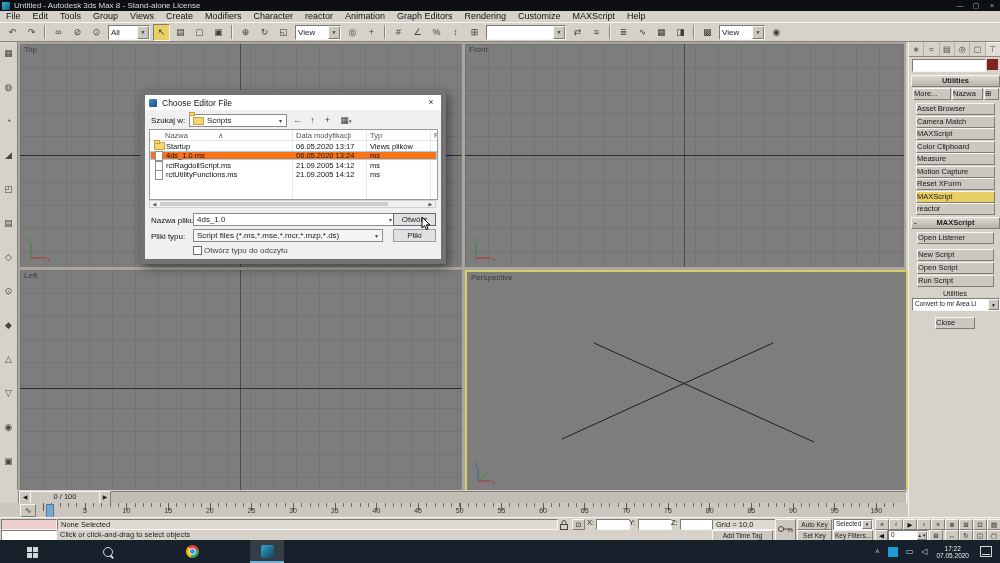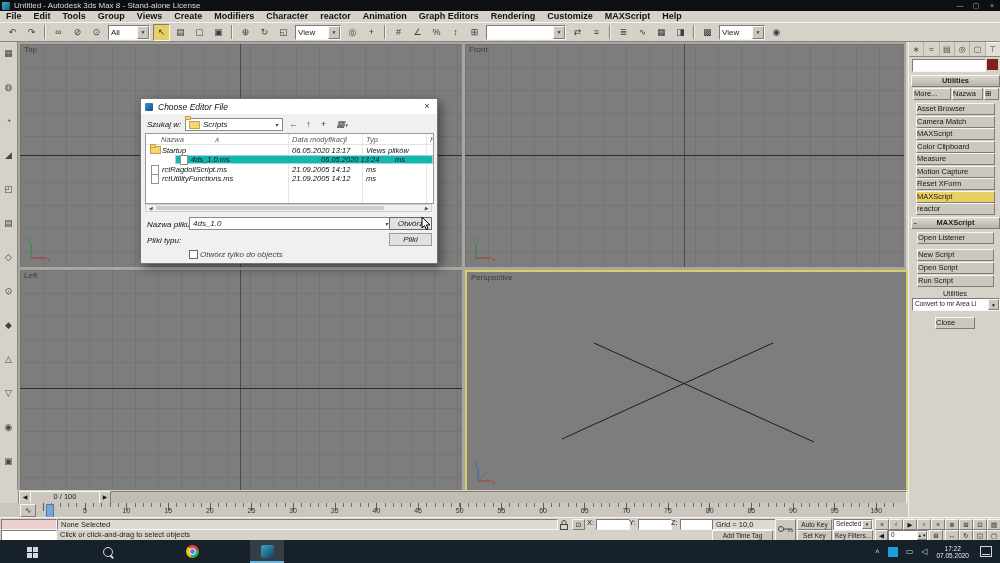--- a/index.html
+++ b/index.html
@@ -14,21 +14,21 @@
 
   
   .titlebar{left:0;top:0;width:1000px;height:11px;background:#0d0f12;display:flex;align-items:center;}
   .appicon{width:8px;height:8px;margin:0 4px 0 2px;border-radius:1px;
            background:linear-gradient(135deg,#39b3d7,#155a77);}
   .tb-title{font-size:8px;color:#d8dcdf;line-height:11px;white-space:nowrap;}
   .winctrl{margin-left:auto;display:flex;}
   .winctrl span{width:16px;text-align:center;font-size:7px;color:#aeb4b9;line-height:11px;}
 
   
-  .menubar{left:0;top:11px;width:1000px;height:11px;background:#d6d2ca;display:flex;font-weight:bold;}
+  .menubar{left:0;top:11px;width:1000px;height:11px;background:#d6d2ca;display:flex;}
   .menu-item{font-size:9px;line-height:11px;padding:0 6px;white-space:nowrap;color:#111;}
 
   
   .toolbar{left:0;top:22px;width:1000px;height:20px;background:#d6d2ca;
            border-top:1px solid #f4f3f0;border-bottom:1px solid #8a867f;
            display:flex;align-items:center;padding-left:3px;box-sizing:border-box;}
   .tbtn{width:15px;height:15px;margin:0 1px;display:flex;align-items:center;justify-content:center;
         font-size:9px;color:#3b3b3b;border:1px solid transparent;}
   .tbtn.active{background:#e8cf63;border-color:#807c75 #f7f6f3 #f7f6f3 #807c75;border-style:solid;}
   .tsep{width:1px;height:14px;background:#8a867f;border-right:1px solid #f4f3f0;margin:0 3px;}
@@ -125,38 +125,38 @@
   .chromeic::after{content:'';position:absolute;inset:3px;background:#4285f4;border:1px solid #fff;border-radius:50%;}
   .maxic{width:13px;height:13px;border-radius:2px;background:linear-gradient(135deg,#35a9cf,#123f58);}
   .activetile{position:absolute;top:0;width:34px;height:23px;background:rgba(255,255,255,.13);
               border-bottom:2px solid #6fb3d9;box-sizing:border-box;}
   .trayglyph{color:#cfd8dc;font-size:8px;margin:0 4px;}
   .clock{color:#e8edf0;font-size:6.5px;text-align:center;line-height:7px;margin:0 5px;}
   .action{width:10px;height:9px;border:1px solid #cfd8dc;margin:0 6px;position:relative;}
   .action::after{content:'';position:absolute;left:1px;right:1px;bottom:1px;height:1px;background:#cfd8dc;}
 
   
-  .dlg{left:140px;top:98px;width:296px;height:164px;background:#f0f0f0;border:1px solid #737373;
-       box-shadow:3px 4px 10px rgba(0,0,0,.45);z-index:50;font-style:italic;}
+  .dlg{left:140px;top:90px;width:296px;height:164px;background:#f0f0f0;border:5px solid #737373;
+       box-shadow:3px 4px 10px rgba(0,0,0,.45);z-index:50;}
   .dlg-tb{position:absolute;left:0;top:0;right:0;height:15px;background:#fff;display:flex;align-items:center;}
   .dlg-icon{width:8px;height:8px;margin:0 5px 0 4px;border-radius:1px;background:linear-gradient(135deg,#3f8fd2,#1b4f86);}
   .dlg-title{font-size:8.5px;color:#111;}
   .dlg-x{margin-left:auto;width:20px;text-align:center;font-size:9px;color:#333;line-height:15px;}
   .dlg-lbl{position:absolute;font-size:8px;color:#111;white-space:nowrap;}
   .combo{position:absolute;height:13px;background:#fff;border:1px solid #8a8a8a;display:flex;align-items:center;box-sizing:border-box;}
   .combo .val{flex:1;font-size:8px;padding-left:3px;white-space:nowrap;overflow:hidden;}
   .combo .carr{width:11px;text-align:center;font-size:6px;color:#444;}
   .dtool{position:absolute;top:19px;width:13px;height:12px;text-align:center;font-size:9px;line-height:12px;color:#3b3b3b;}
   .list{position:absolute;left:4px;top:34px;width:287px;height:69px;background:#fff;border:1px solid #9a9a9a;overflow:hidden;}
   .lhead{position:absolute;left:0;top:0;right:0;height:10px;border-bottom:1px solid #e3e3e3;}
   .lhead span{position:absolute;font-size:7.5px;color:#555;top:1px;white-space:nowrap;text-align:right;}
   .lcol{position:absolute;top:0;bottom:0;width:1px;background:#e6e6e6;}
   .lrow{position:absolute;left:0;right:0;height:9.5px;}
   .lrow span{position:absolute;font-size:7.5px;color:#111;top:0.5px;white-space:nowrap;}
-  .lrow.sel{background:#14b8a6;outline:1px solid #9ad1ff;outline-offset:-1px;margin-left:29px;}
+  .lrow.sel{background:#f97316;outline:1px solid #9ad1ff;outline-offset:-1px;}
   .fold-ic{position:absolute;left:4px;top:2px;width:9px;height:6px;background:#f6d573;border:1px solid #c9a43e;}
   .fold-ic::before{content:'';position:absolute;left:-1px;top:-3px;width:4px;height:2px;background:#f6d573;border:1px solid #c9a43e;}
   .file-ic{position:absolute;left:5px;top:1px;width:6px;height:8px;background:#fff;border:1px solid #8f8f8f;}
   .sortcaret{position:absolute;font-size:5px;color:#777;top:-1px;}
   .hscroll{position:absolute;left:4px;top:105px;width:287px;height:8px;background:#f0f0f0;border:1px solid #cfcfcf;box-sizing:border-box;}
   .hs-arr{position:absolute;top:0;width:9px;height:6px;font-size:5px;text-align:center;line-height:6px;color:#555;}
   .hs-thumb{position:absolute;left:10px;top:1px;width:228px;height:4px;background:#cdcdcd;}
   .wbtn{position:absolute;left:248px;width:43px;height:13px;background:#e1e1e1;border:1px solid #9c9c9c;
         font-size:8px;text-align:center;line-height:12px;box-sizing:border-box;}
   .wbtn.def{border-color:#5f6a75;}
@@ -550,23 +550,27 @@
     </div>
 
     <span class="dlg-lbl" style="left:6px;top:121px">Nazwa pliku:</span>
     <div class="combo" style="left:48px;top:118px;width:204px">
       <span class="val">4ds_1.0</span>
       <span class="carr">▾</span>
     </div>
     <div class="wbtn def" style="top:118px">Otwórz</div>
 
     <span class="dlg-lbl" style="left:6px;top:137px">Pliki typu:</span>
+    <div class="combo" style="left:48px;top:134px;width:190px;background:#f5f5f5">
+      <span class="val">Script files (*.ms,*.mse,*.mcr,*.mzp,*.ds)</span>
+      <span class="carr">▾</span>
+    </div>
     <div class="wbtn" style="top:134px">Pliki</div>
 
     <span class="chk" style="left:48px;top:151px"></span>
-    <span class="dlg-lbl" style="left:59px;top:151px;color:#444">Otwórz tylko do objects</span>
+    <span class="dlg-lbl" style="left:59px;top:151px;color:#444">Otwórz typu do odczytu</span>
   </div>
 
   <svg class="abs cursor" style="left:421px;top:216px" width="12" height="16" viewBox="0 0 12 16">
     <path d="M1,1 L1,12 L3.6,9.6 L5.2,13.4 L7,12.6 L5.4,8.9 L8.8,8.9 Z" fill="#ffffff" stroke="#000000" stroke-width="1"></path>
   </svg>
 
 </div>
 
 </body></html>

